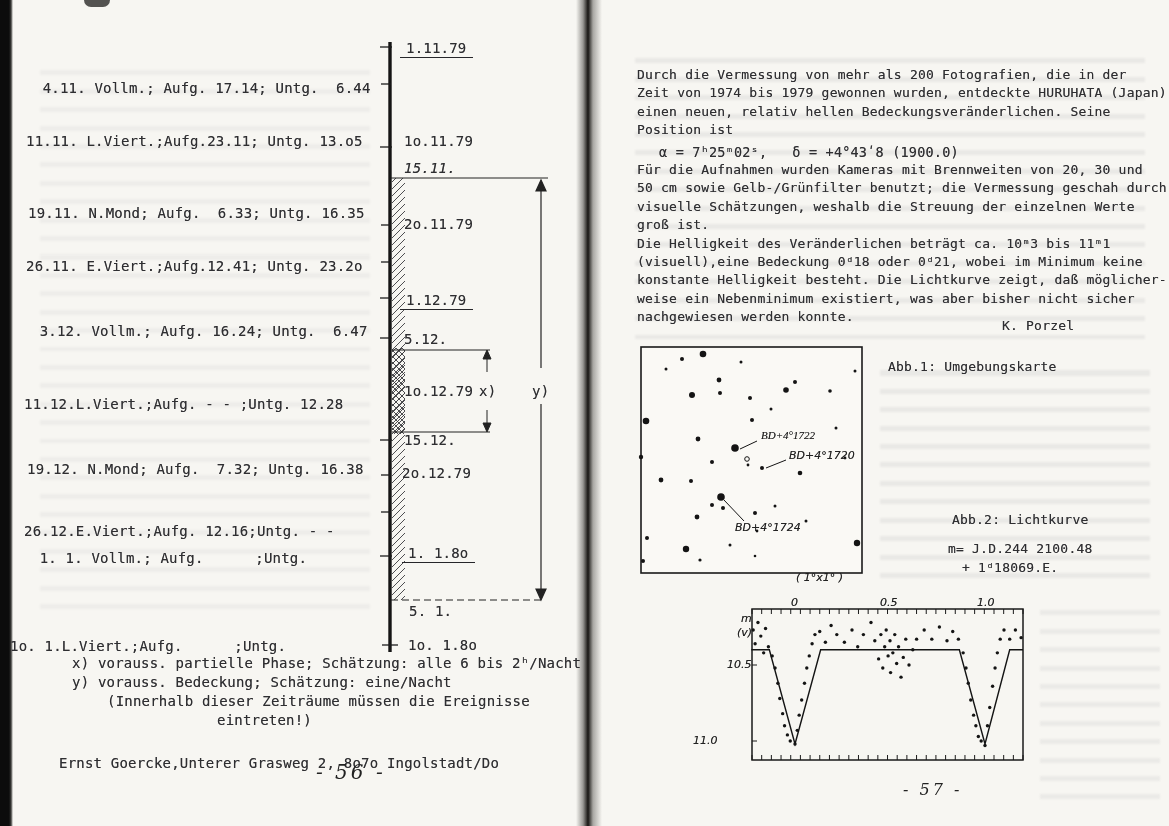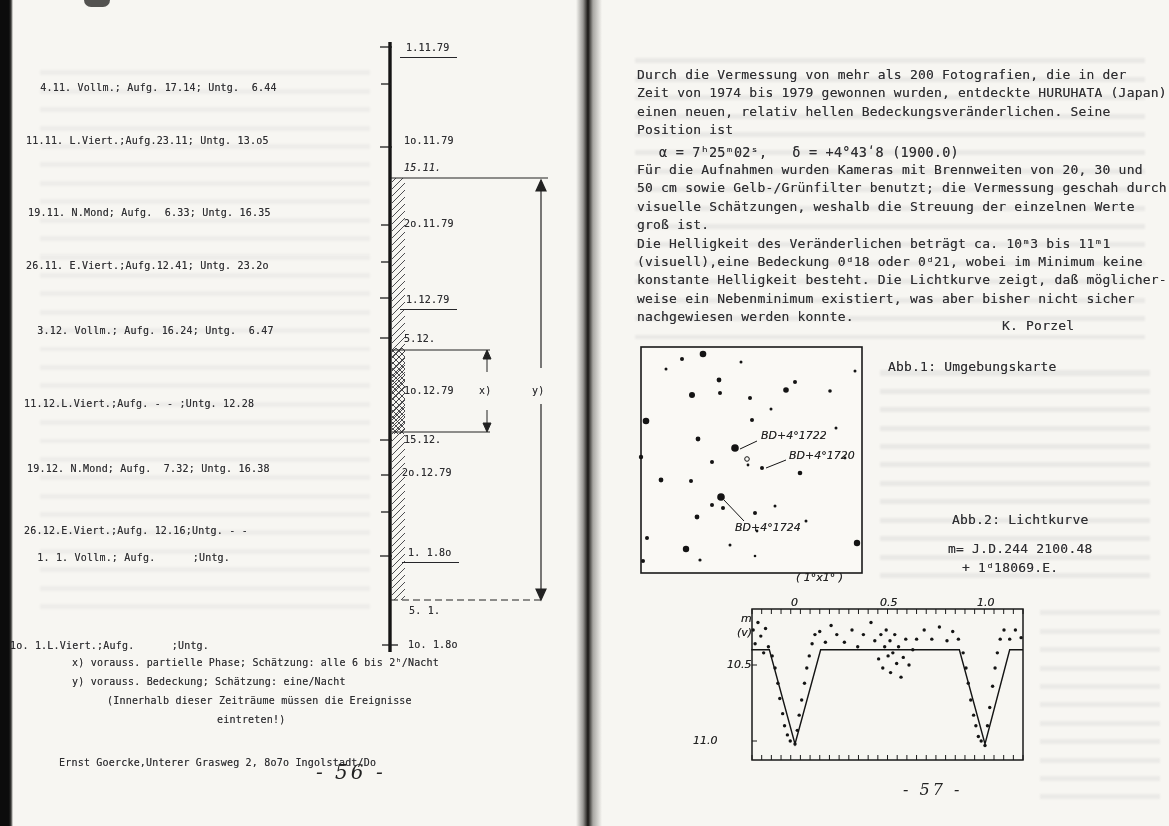--- a/index.html
+++ b/index.html
@@ -1,21 +1,21 @@
 <!DOCTYPE html>
 <html><head>
 <meta charset="utf-8">
 <style>
   html,body{margin:0;padding:0;background:#888;}
   #canvas{position:relative;width:1169px;height:826px;background:#f7f6f2;overflow:hidden;
     font-family:"DejaVu Sans Mono","DejaVu Sans",monospace;color:#2e2e31;}
   .layer{position:absolute;left:0;top:0;width:1169px;height:826px;pointer-events:none;}
   .abs{position:absolute;white-space:pre;}
   .tw{font-size:13px;line-height:18.4px;letter-spacing:.2px;text-shadow:0 0 .5px rgba(40,40,45,.55);}
-  .trow{position:absolute;white-space:pre;font-size:10px;letter-spacing:.2px;line-height:16px;
+  .trow{position:absolute;white-space:pre;font-size:14px;letter-spacing:.2px;line-height:16px;
     text-shadow:0 0 .5px rgba(40,40,45,.55);}
   .trow.ul{border-bottom:1.4px solid #26262a;padding:0 7px 1px 6px;margin-left:-6px;}
   .edgeL{position:absolute;left:0;top:0;width:13px;height:826px;
     background:linear-gradient(90deg,#0c0c0c 0 9px,#3a3a38 11px,rgba(60,60,58,0) 13px);}
   .edgeTopBlob{position:absolute;left:84px;top:0;width:26px;height:7px;background:#2a2a28;border-radius:0 0 8px 8px;opacity:.8;}
   .gutter{position:absolute;left:576px;top:0;width:26px;height:826px;
     background:linear-gradient(90deg,rgba(0,0,0,0) 0,rgba(40,38,34,.45) 7px,#161411 12px,rgba(50,48,44,.4) 17px,rgba(0,0,0,0) 26px);}
   .bleed{position:absolute;filter:blur(.8px);
     background:repeating-linear-gradient(180deg,rgba(0,0,0,0) 0 10.5px,rgba(85,85,95,.105) 10.5px 15.5px,rgba(0,0,0,0) 15.5px 18.4px);}
   .figlabel{position:absolute;font-size:11px;font-style:italic;font-family:"DejaVu Sans",sans-serif;
@@ -186,21 +186,21 @@
       <circle cx="757" cy="531" r="1.4" fill="#141414"></circle>
       <circle cx="730" cy="545" r="1.5" fill="#141414"></circle>
       <circle cx="700" cy="560" r="1.6" fill="#141414"></circle>
       <circle cx="755" cy="556" r="1.3" fill="#141414"></circle>
       <circle cx="747" cy="459" r="2.3" fill="none" stroke="#141414" stroke-width="1"></circle>
       <line x1="757" y1="441" x2="740" y2="449" stroke="#141414" stroke-width="1"></line>
       <line x1="786" y1="460" x2="766" y2="468" stroke="#141414" stroke-width="1"></line>
       <line x1="744" y1="521" x2="724" y2="500" stroke="#141414" stroke-width="1"></line>
     </svg>
   <div class="layer" id="star-chart-labels">
-      <div class="figlabel" style="left: 761px; top: 429px;">BD+4°1722</div>
+      <div class="figlabel" style="left: 761px; top: 429px; font-family: Liberation Serif, serif;">BD+4°1722</div>
       <div class="figlabel" style="left: 789px; top: 449px;">BD+4°1720</div>
       <div class="figlabel" style="left: 735px; top: 521px;">BD+4°1724</div>
     </div>
 
   <div class="abs tw" style="left:952px;top:511px">Abb.2: Lichtkurve</div>
   <div class="abs tw" style="left:948px;top:540px">m= J.D.244 2100.48</div>
   <div class="abs tw" style="left:962px;top:559px">+ 1ᵈ18069.E.</div>
 
   <svg class="layer" id="light-curve" width="1169" height="826" viewBox="0 0 1169 826">
     <rect x="752" y="609" width="271" height="151" fill="none" stroke="#1a1a1a" stroke-width="1.5"></rect>

